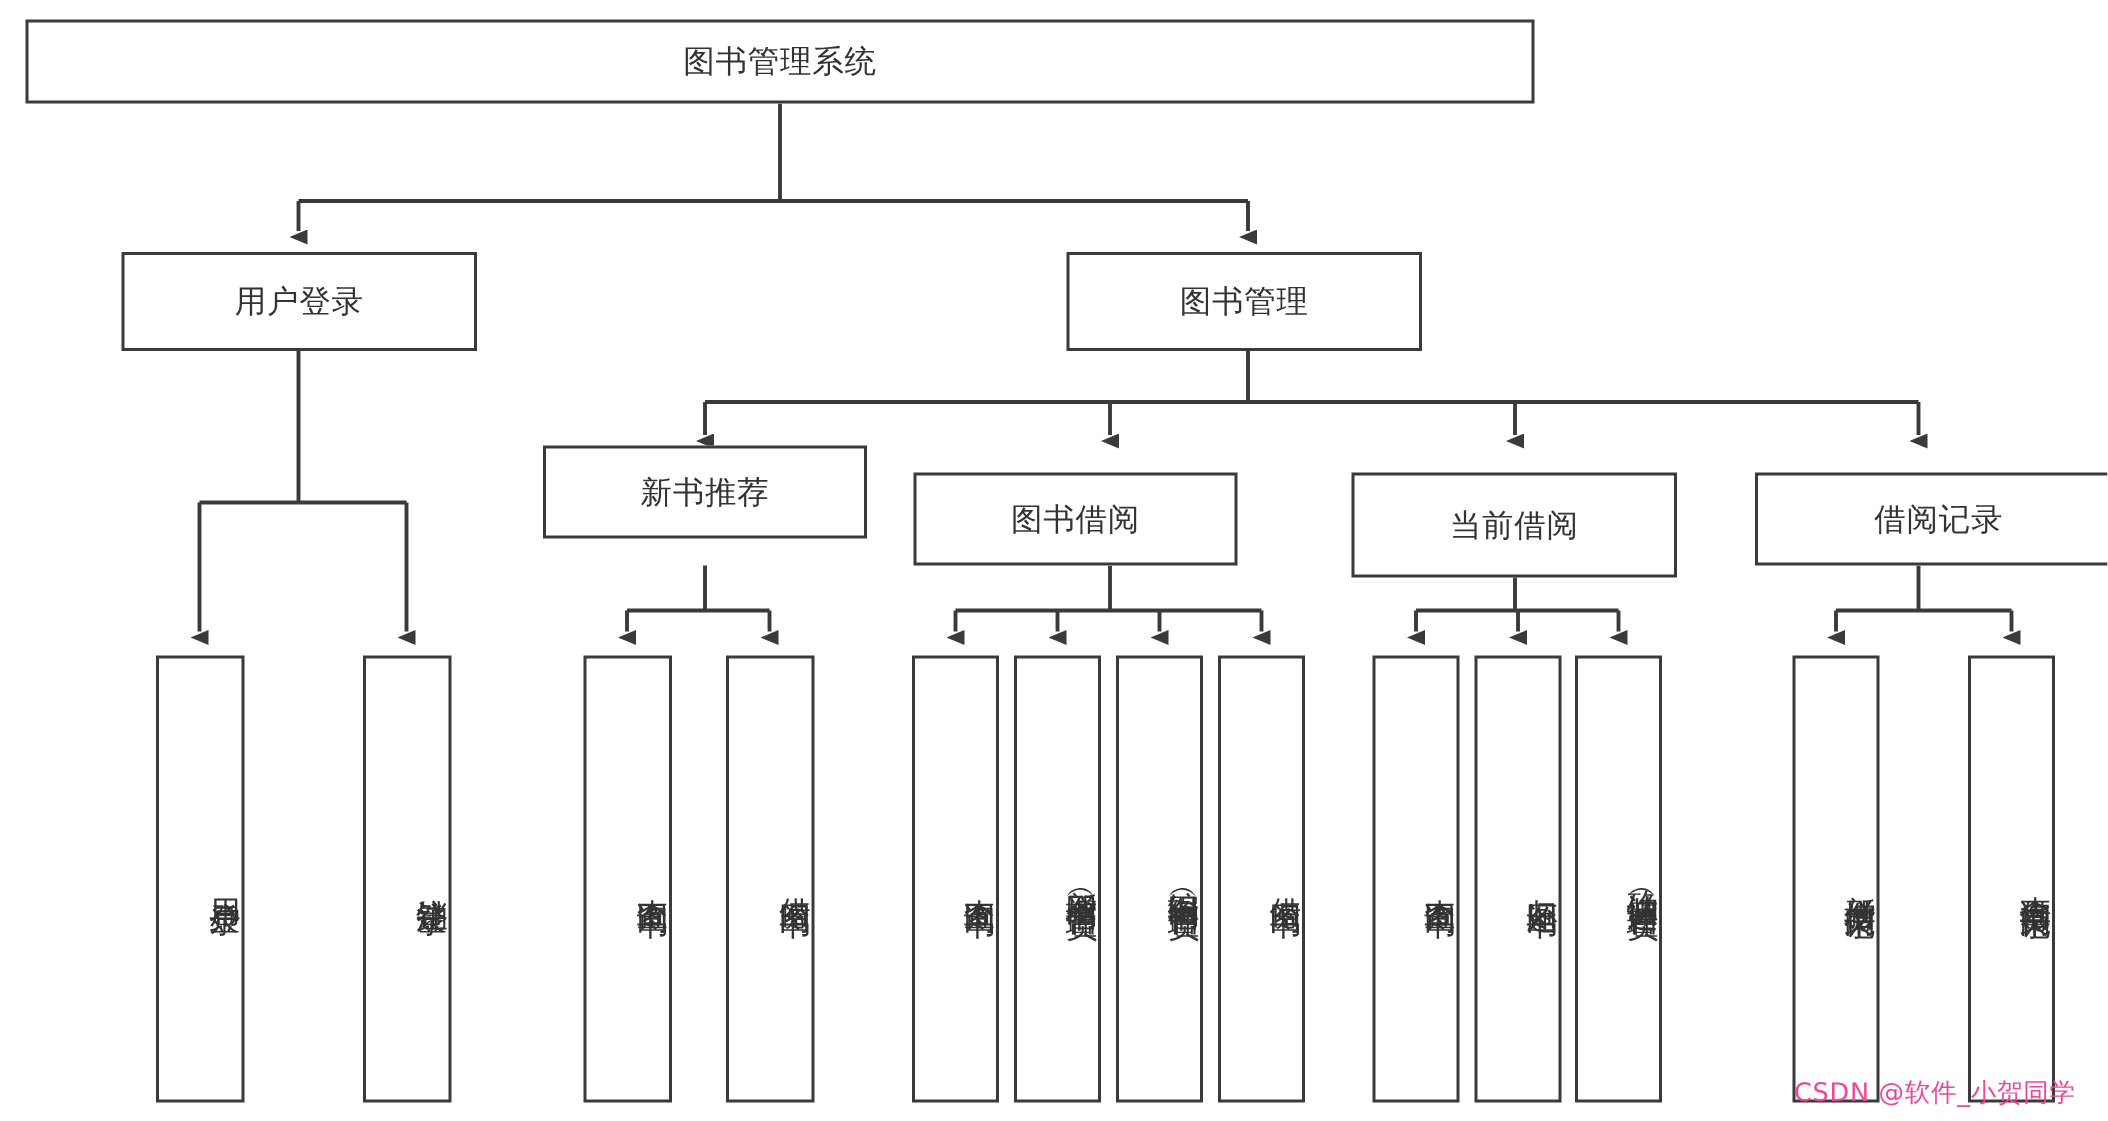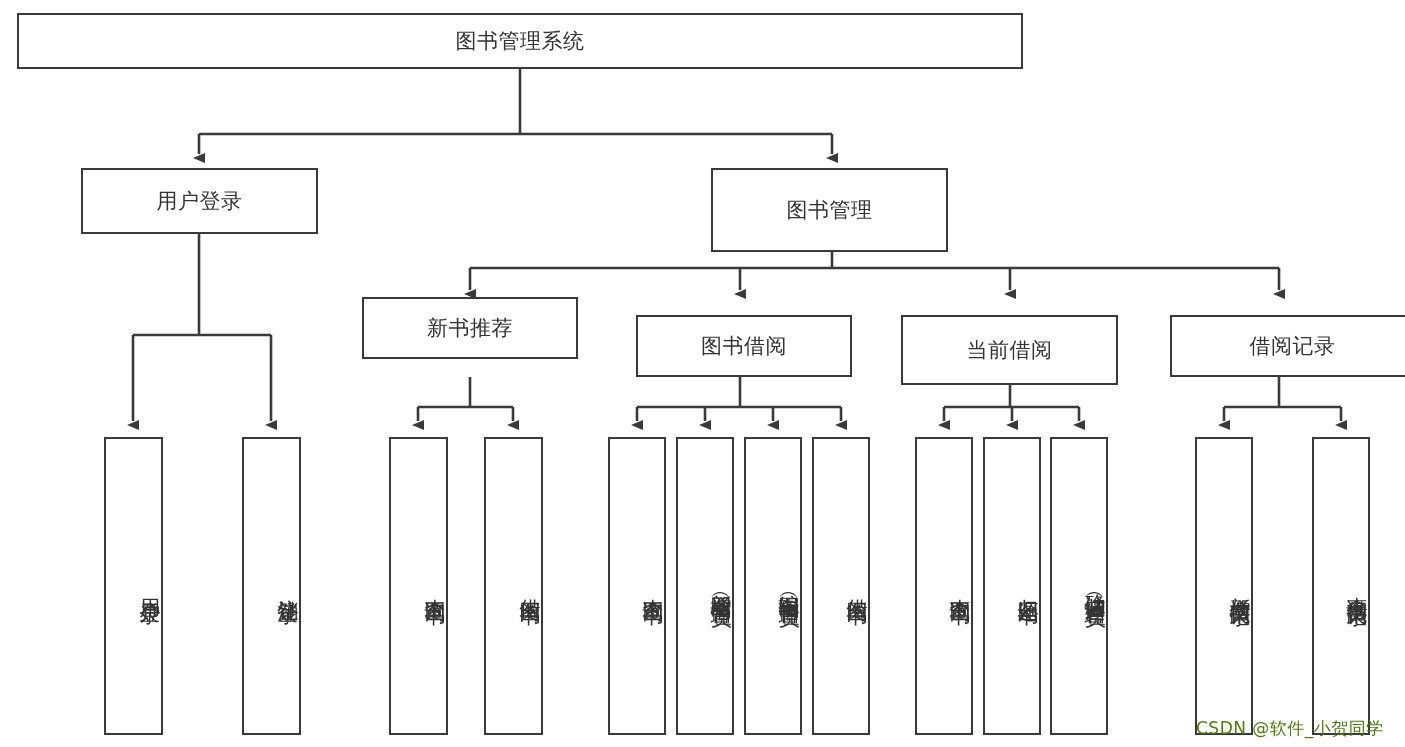--- a/index.html
+++ b/index.html
@@ -58,21 +58,21 @@
   .node-v .vlabel {
     writing-mode: vertical-rl;
     text-orientation: upright;
     display: block;
     line-height: 1.14;
     max-height: 100%;
   }
   .watermark {
     position: absolute;
     font-size: 17px;
-    color: #4d7c0f;
+    color: #ec4899;
     white-space: nowrap;
     letter-spacing: 0.5px;
     user-select: none;
   }
 </style>
 </head>
 <body>
 
 <div id="diagram-root">
 
@@ -126,28 +126,28 @@
     </g>
   </svg>
 
   <div class="node node-h node-root" style="left:17px; top:13px; width:1006px; height:56px;">
     <span>图书管理系统</span>
   </div>
 
   <div class="node node-h" style="left:81px; top:168px; width:237px; height:66px;">
     <span>用户登录</span>
   </div>
-  <div class="node node-h" style="left:711px; top:168px; width:237px; height:84px;">
+  <div class="node node-h" style="left:711px; top:168px; width:237px; height:66px;">
     <span>图书管理</span>
   </div>
 
   <div class="node node-h" style="left:362px; top:297px; width:216px; height:62px;">
     <span>新书推荐</span>
   </div>
-  <div class="node node-h" style="left:636px; top:315px; width:216px; height:62px;">
+  <div class="node node-h" style="left:609px; top:315px; width:216px; height:62px;">
     <span>图书借阅</span>
   </div>
   <div class="node node-h" style="left:901px; top:315px; width:217px; height:70px;">
     <span>当前借阅</span>
   </div>
   <div class="node node-h" style="left:1170px; top:315px; width:245px; height:62px;">
     <span>借阅记录</span>
   </div>
 
   <div class="node node-v" style="left:104px; top:437px; width:59px; height:298px;">

